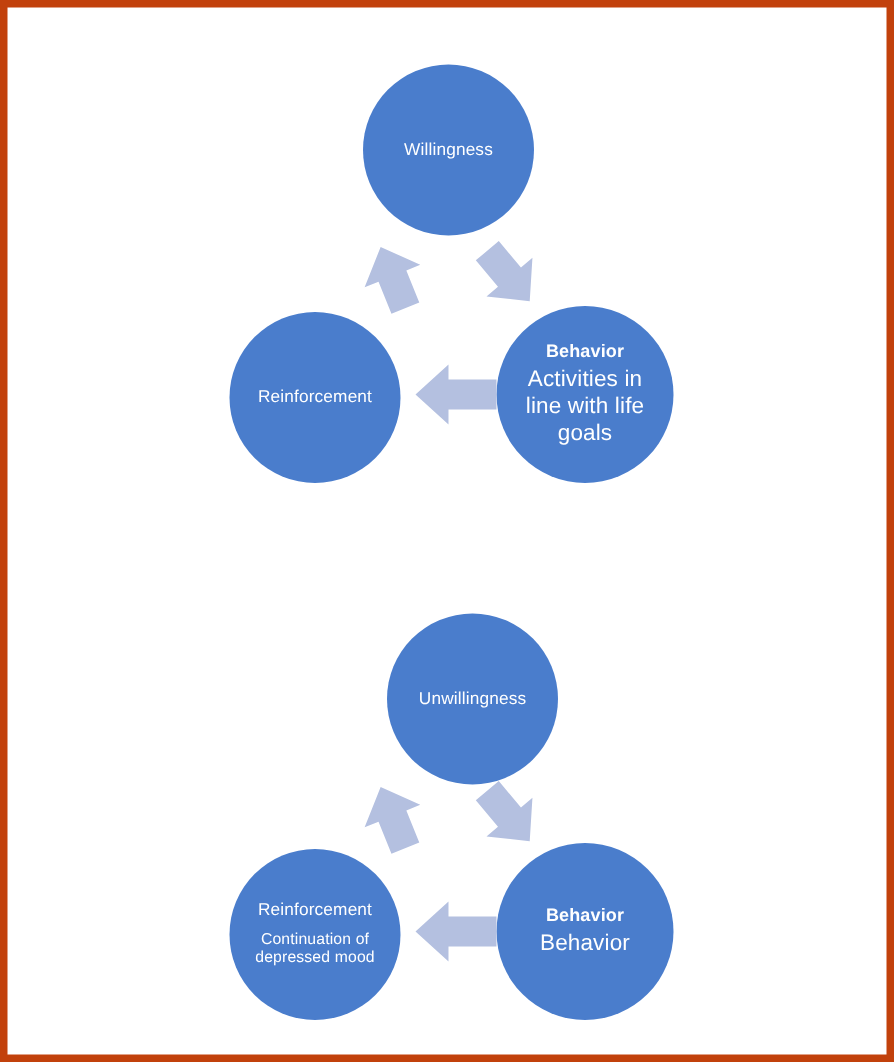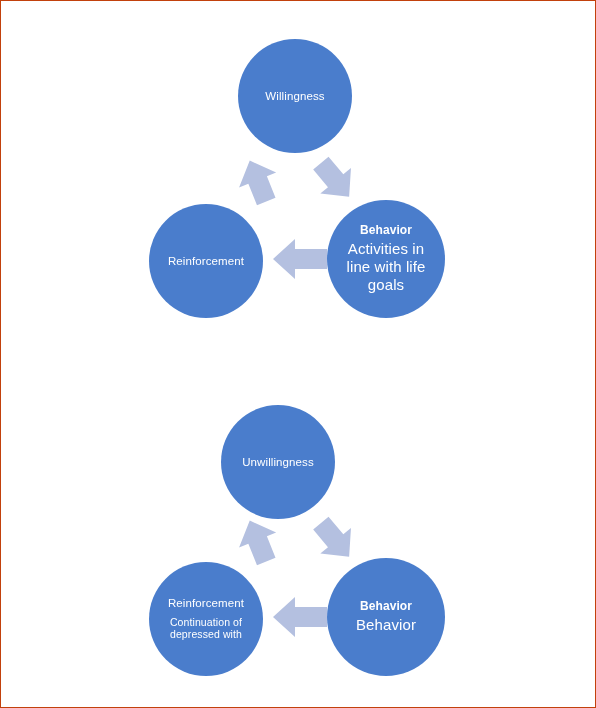--- a/index.html
+++ b/index.html
@@ -11,21 +11,21 @@
     width: 596px;
     height: 708px;
     font-family: "Liberation Sans", sans-serif;
     overflow: hidden;
   }
   #canvas {
     position: relative;
     width: 596px;
     height: 708px;
     box-sizing: border-box;
-    border: 1px solid #c2410c;
+    border: 5px solid #c2410c;
     background: #ffffff;
     overflow: hidden;
   }
   .cycle {
     position: absolute;
     left: 0;
     width: 596px;
   }
   #cycle-top { top: 0; height: 360px; }
   #cycle-bottom { top: 366px; height: 342px; }
@@ -87,21 +87,21 @@
   #node-willingness      { left: 237px; top: 38px;  width: 114px; height: 114px; }
   #node-reinforcement-1  { left: 148px; top: 203px; width: 114px; height: 114px; }
   #node-behavior-1       { left: 326px; top: 199px; width: 118px; height: 118px; }
 
   
   #arrow-reinforce-to-willingness-1 { left: 229px; top: 152px; }
   #arrow-willingness-to-behavior-1  { left: 305px; top: 150px; }
   #arrow-behavior-to-reinforce-1    { left: 270px; top: 232px; }
 
   
-  #node-unwillingness    { left: 220px; top: 38px;  width: 114px; height: 114px; }
+  #node-unwillingness    { left: 253px; top: 38px;  width: 114px; height: 114px; }
   #node-reinforcement-2  { left: 148px; top: 195px; width: 114px; height: 114px; }
   #node-behavior-2       { left: 326px; top: 191px; width: 118px; height: 118px; }
 
   
   #arrow-reinforce-to-unwillingness-2 { left: 229px; top: 146px; }
   #arrow-unwillingness-to-behavior-2  { left: 305px; top: 144px; }
   #arrow-behavior-to-reinforce-2      { left: 270px; top: 224px; }
 </style>
 </head>
 <body>
@@ -147,21 +147,21 @@
   </div>
 
   <div class="cycle" id="cycle-bottom">
 
     <div class="node plain" id="node-unwillingness">
       <div class="title">Unwillingness</div>
     </div>
 
     <div class="node detailed" id="node-reinforcement-2">
       <div class="title">Reinforcement</div>
-      <div class="subtitle">Continuation of depressed with</div>
+      <div class="subtitle">Continuation of depressed mood</div>
     </div>
 
     <div class="node emphasis" id="node-behavior-2">
       <div class="title">Behavior</div>
       <div class="subtitle">Behavior</div>
     </div>
 
     <div class="arrow" id="arrow-reinforce-to-unwillingness-2">
       <svg width="56" height="56" viewBox="0 0 56 56">
         <g transform="rotate(-22 28 28)">

